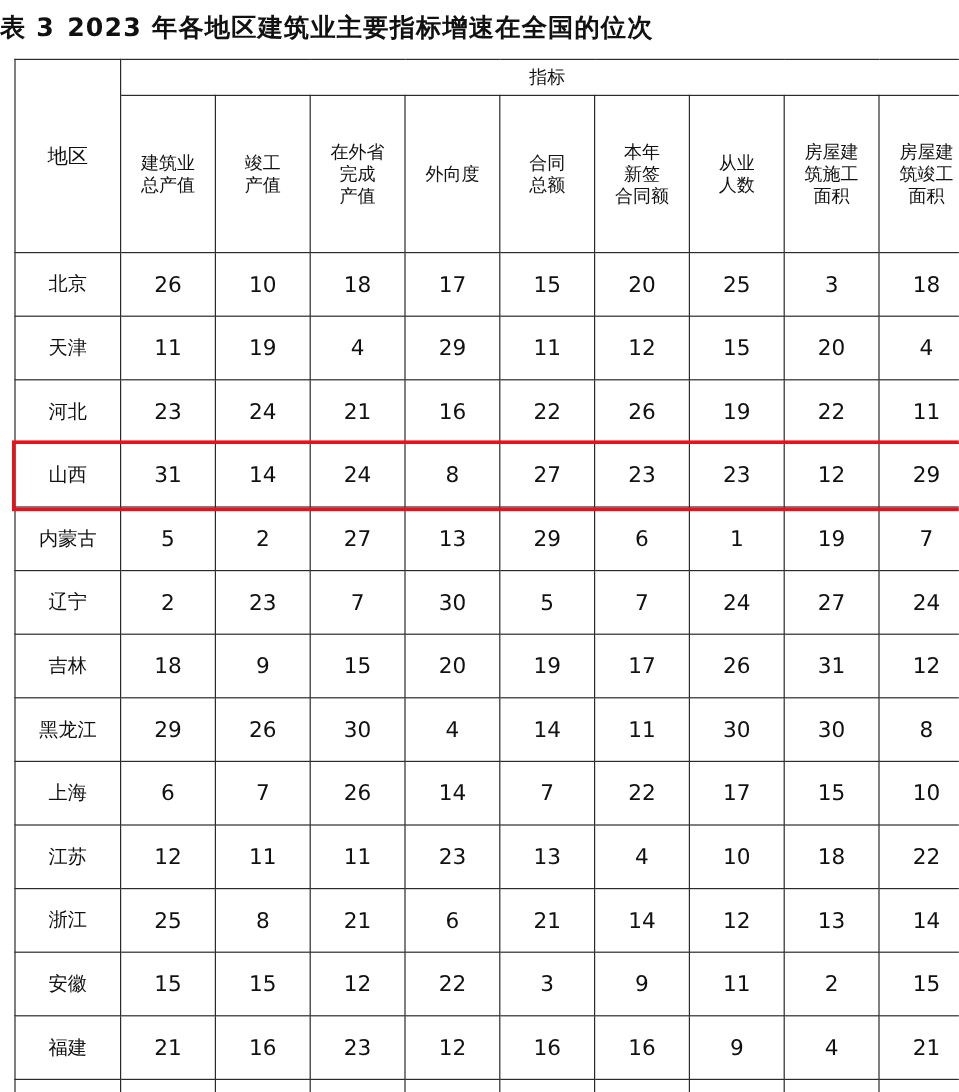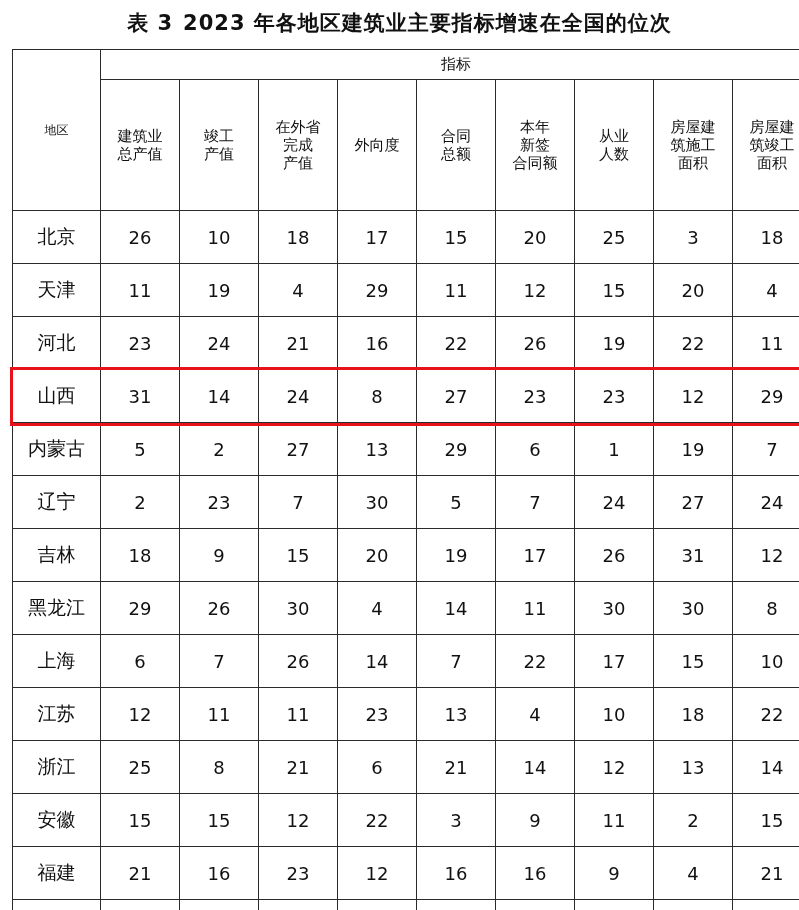--- a/index.html
+++ b/index.html
@@ -14,21 +14,20 @@
     color: #1a1a1a;
     overflow: hidden;
   }
   .page {
     width: 799px;
     height: 910px;
     position: relative;
     box-sizing: border-box;
   }
   .table-title {
-    text-align: center;
     font-size: 21px;
     font-weight: bold;
     letter-spacing: 1px;
     padding: 9px 0 12px 0;
     color: #111;
     font-family: "DejaVu Sans", "Liberation Sans", sans-serif;
   }
   .table-title .num {
     margin-right: 10px;
   }
@@ -49,35 +48,35 @@
     vertical-align: middle;
     font-weight: normal;
     color: #111;
   }
   
   .hdr-group {
     height: 30px;
     font-size: 15px;
   }
   .hdr-region {
-    font-size: 12px;
+    font-size: 17px;
     font-weight: normal;
     width: 88px;
   }
   .hdr-metric {
     font-size: 15px;
     line-height: 1.22;
     padding: 4px 2px;
     height: 122px;
   }
   .hdr-metric span {
     display: block;
   }
   td.region-cell {
-    font-size: 19px;
+    font-size: 16px;
     height: 50px;
     letter-spacing: 0px;
   }
   td.val-cell {
     font-size: 18px;
     height: 50px;
   }
   
   .hl-row td {
     position: relative;

